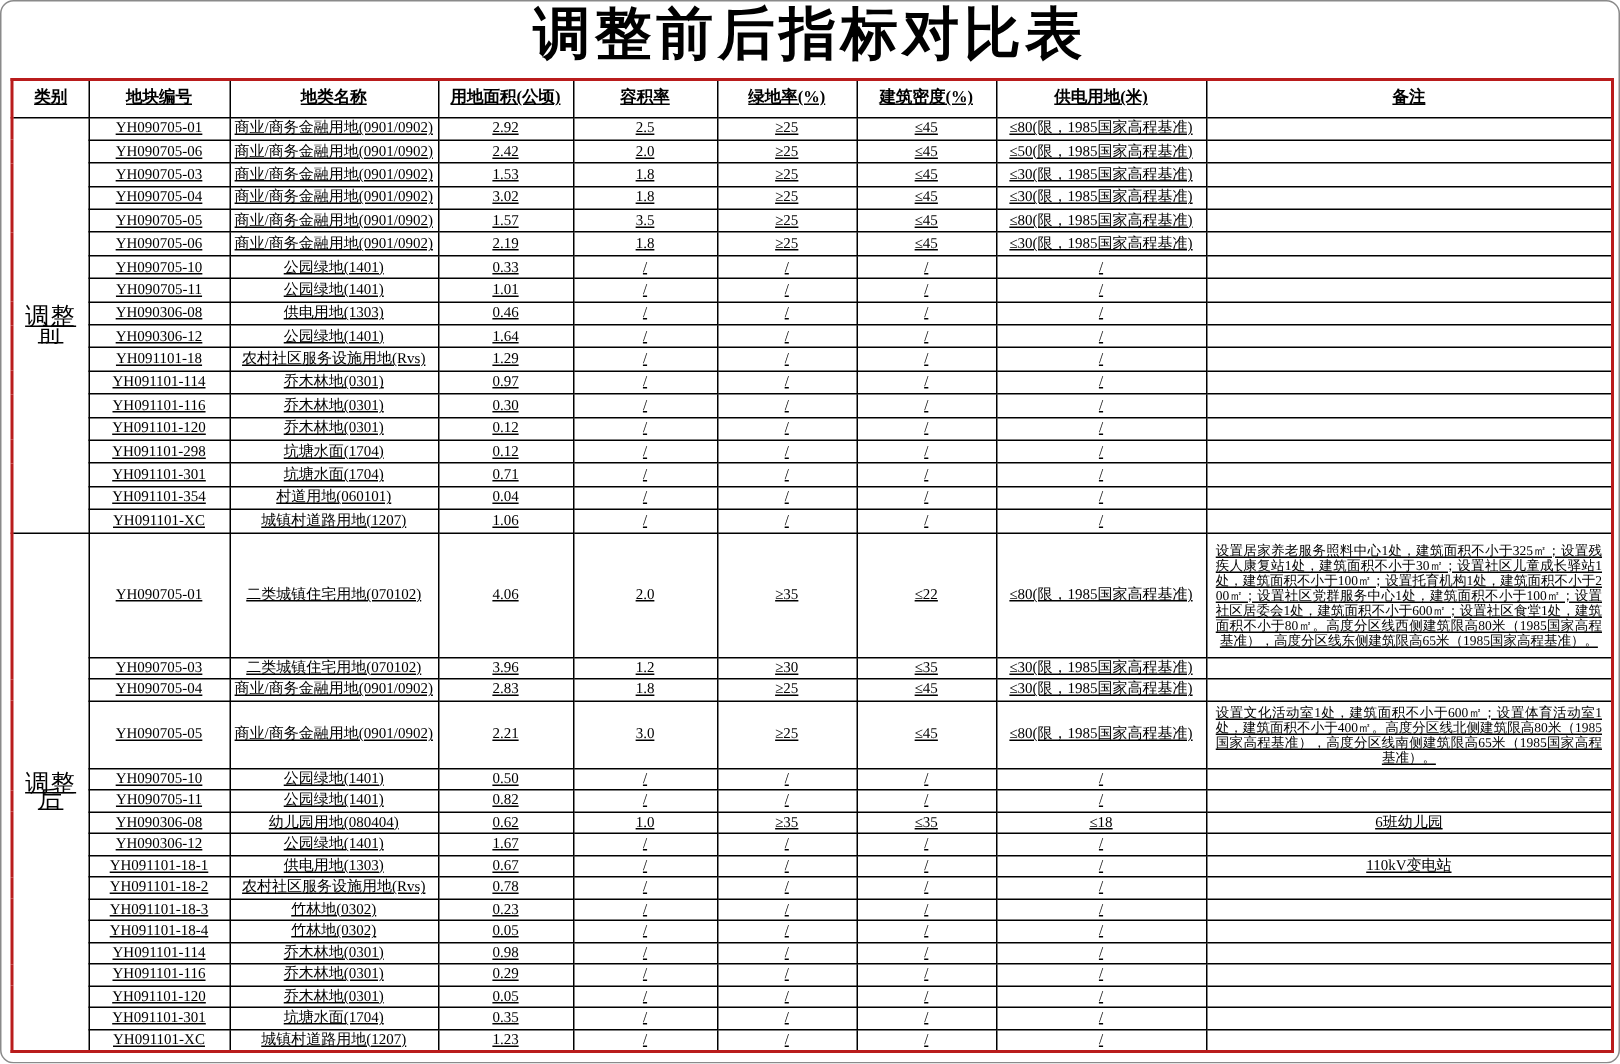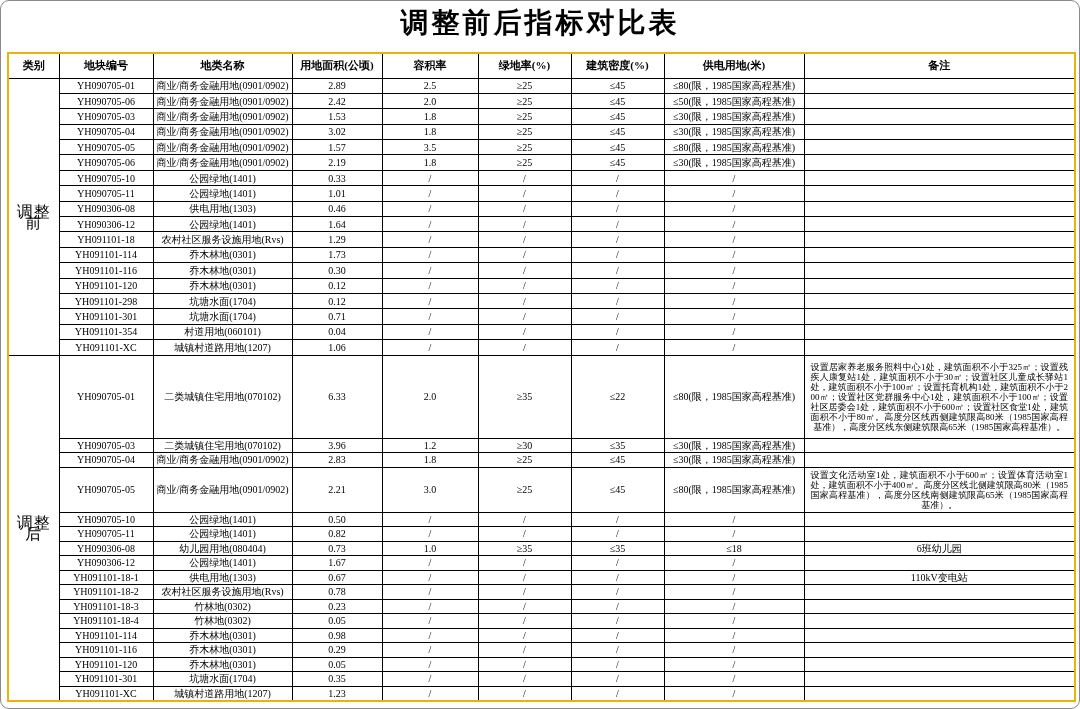--- a/index.html
+++ b/index.html
@@ -6,27 +6,28 @@
   body{
     width:1080px;height:709px;position:relative;overflow:hidden;
     font-family:"Liberation Serif","DejaVu Serif",serif;color:#000;
     -webkit-font-smoothing:antialiased;
   }
   .page{
     position:absolute;inset:0;width:1080px;height:709px;box-sizing:border-box;
     border:1px solid #8a8a8a;border-radius:9px;background:#fff;overflow:hidden;
   }
   .doc-title{
-    margin:5px 0 0;text-align:center;font-size:28px;font-weight:600;
+    margin:5px 0 0;text-align:center;font-size:38px;font-weight:600;
     letter-spacing:3px;line-height:34px;
   }
   table.cmp{
     position:absolute;left:6px;top:51px;width:1067px;
     border-collapse:collapse;table-layout:fixed;
-    border:2px solid #eab308;
+    border:2px solid #b91c1c;
+    text-decoration:underline;
   }
   .cmp th,.cmp td{
     border:1px solid #000;text-align:center;vertical-align:middle;
     padding:0 2px;font-size:10px;line-height:11px;overflow:hidden;
     word-break:break-all;box-sizing:border-box;
   }
   .cmp thead th{font-size:11px;font-weight:bold;height:25px;line-height:13px;}
   tr.row-s1{height:15.4px;}
   tr.row-s2{height:14.5px;}
   tr.row-tall{height:44px;}
@@ -66,21 +67,21 @@
           <th>建筑密度(%)</th>
           <th>供电用地(米)</th>
           <th>备注</th>
         </tr>
     </thead>
     <tbody>
         <tr class="row-s1">
           <td rowspan="18" class="cat-cell">调整前</td>
           <td>YH090705-01</td>
           <td>商业/商务金融用地(0901/0902)</td>
-          <td>2.89</td>
+          <td>2.92</td>
           <td>2.5</td>
           <td>≥25</td>
           <td>≤45</td>
           <td>≤80(限，1985国家高程基准)</td>
           <td></td>
         </tr>
         <tr class="row-s1">
           <td>YH090705-06</td>
           <td>商业/商务金融用地(0901/0902)</td>
           <td>2.42</td>
@@ -176,21 +177,21 @@
           <td>1.29</td>
           <td>/</td>
           <td>/</td>
           <td>/</td>
           <td>/</td>
           <td></td>
         </tr>
         <tr class="row-s1">
           <td>YH091101-114</td>
           <td>乔木林地(0301)</td>
-          <td>1.73</td>
+          <td>0.97</td>
           <td>/</td>
           <td>/</td>
           <td>/</td>
           <td>/</td>
           <td></td>
         </tr>
         <tr class="row-s1">
           <td>YH091101-116</td>
           <td>乔木林地(0301)</td>
           <td>0.30</td>
@@ -247,21 +248,21 @@
           <td>/</td>
           <td>/</td>
           <td>/</td>
           <td>/</td>
           <td></td>
         </tr>
         <tr class="row-xtall">
           <td rowspan="17" class="cat-cell">调整后</td>
           <td>YH090705-01</td>
           <td>二类城镇住宅用地(070102)</td>
-          <td>6.33</td>
+          <td>4.06</td>
           <td>2.0</td>
           <td>≥35</td>
           <td>≤22</td>
           <td>≤80(限，1985国家高程基准)</td>
           <td class="remark-long">设置居家养老服务照料中心1处，建筑面积不小于325㎡；设置残疾人康复站1处，建筑面积不小于30㎡；设置社区儿童成长驿站1处，建筑面积不小于100㎡；设置托育机构1处，建筑面积不小于200㎡；设置社区党群服务中心1处，建筑面积不小于100㎡；设置社区居委会1处，建筑面积不小于600㎡；设置社区食堂1处，建筑面积不小于80㎡。高度分区线西侧建筑限高80米（1985国家高程基准），高度分区线东侧建筑限高65米（1985国家高程基准）。</td>
         </tr>
         <tr class="row-s2">
           <td>YH090705-03</td>
           <td>二类城镇住宅用地(070102)</td>
           <td>3.96</td>
@@ -307,21 +308,21 @@
           <td>0.82</td>
           <td>/</td>
           <td>/</td>
           <td>/</td>
           <td>/</td>
           <td></td>
         </tr>
         <tr class="row-s2">
           <td>YH090306-08</td>
           <td>幼儿园用地(080404)</td>
-          <td>0.73</td>
+          <td>0.62</td>
           <td>1.0</td>
           <td>≥35</td>
           <td>≤35</td>
           <td>≤18</td>
           <td>6班幼儿园</td>
         </tr>
         <tr class="row-s2">
           <td>YH090306-12</td>
           <td>公园绿地(1401)</td>
           <td>1.67</td>

